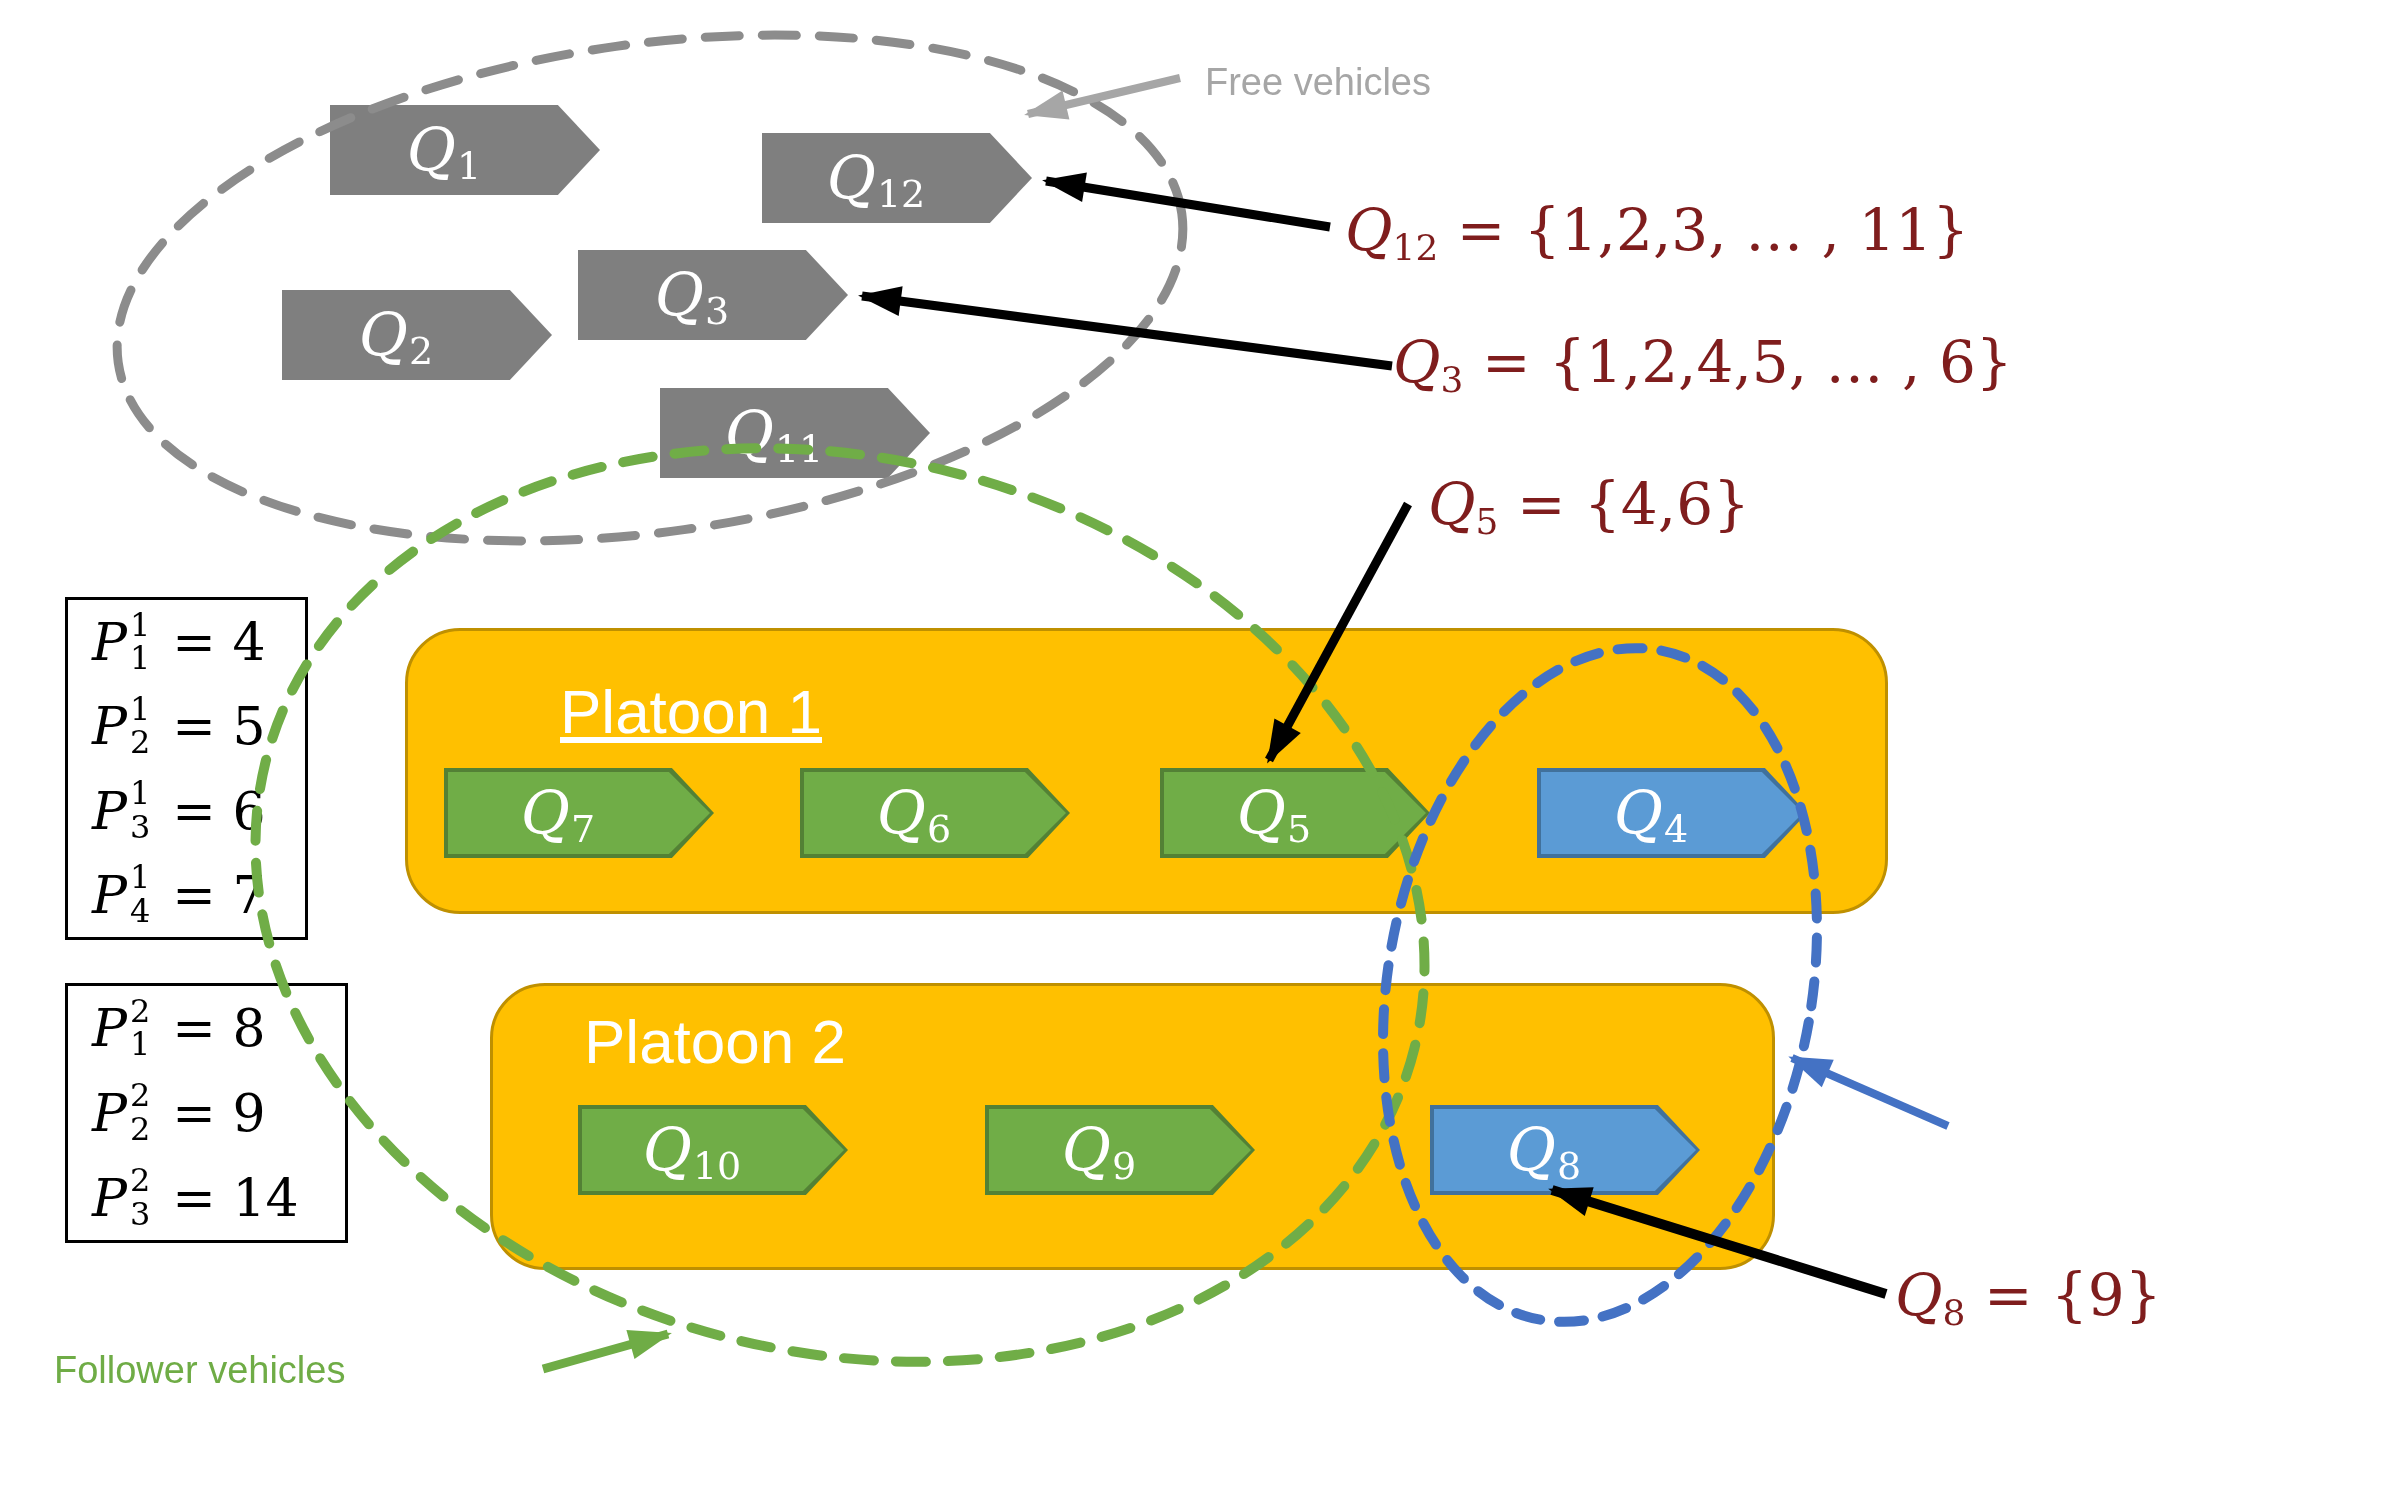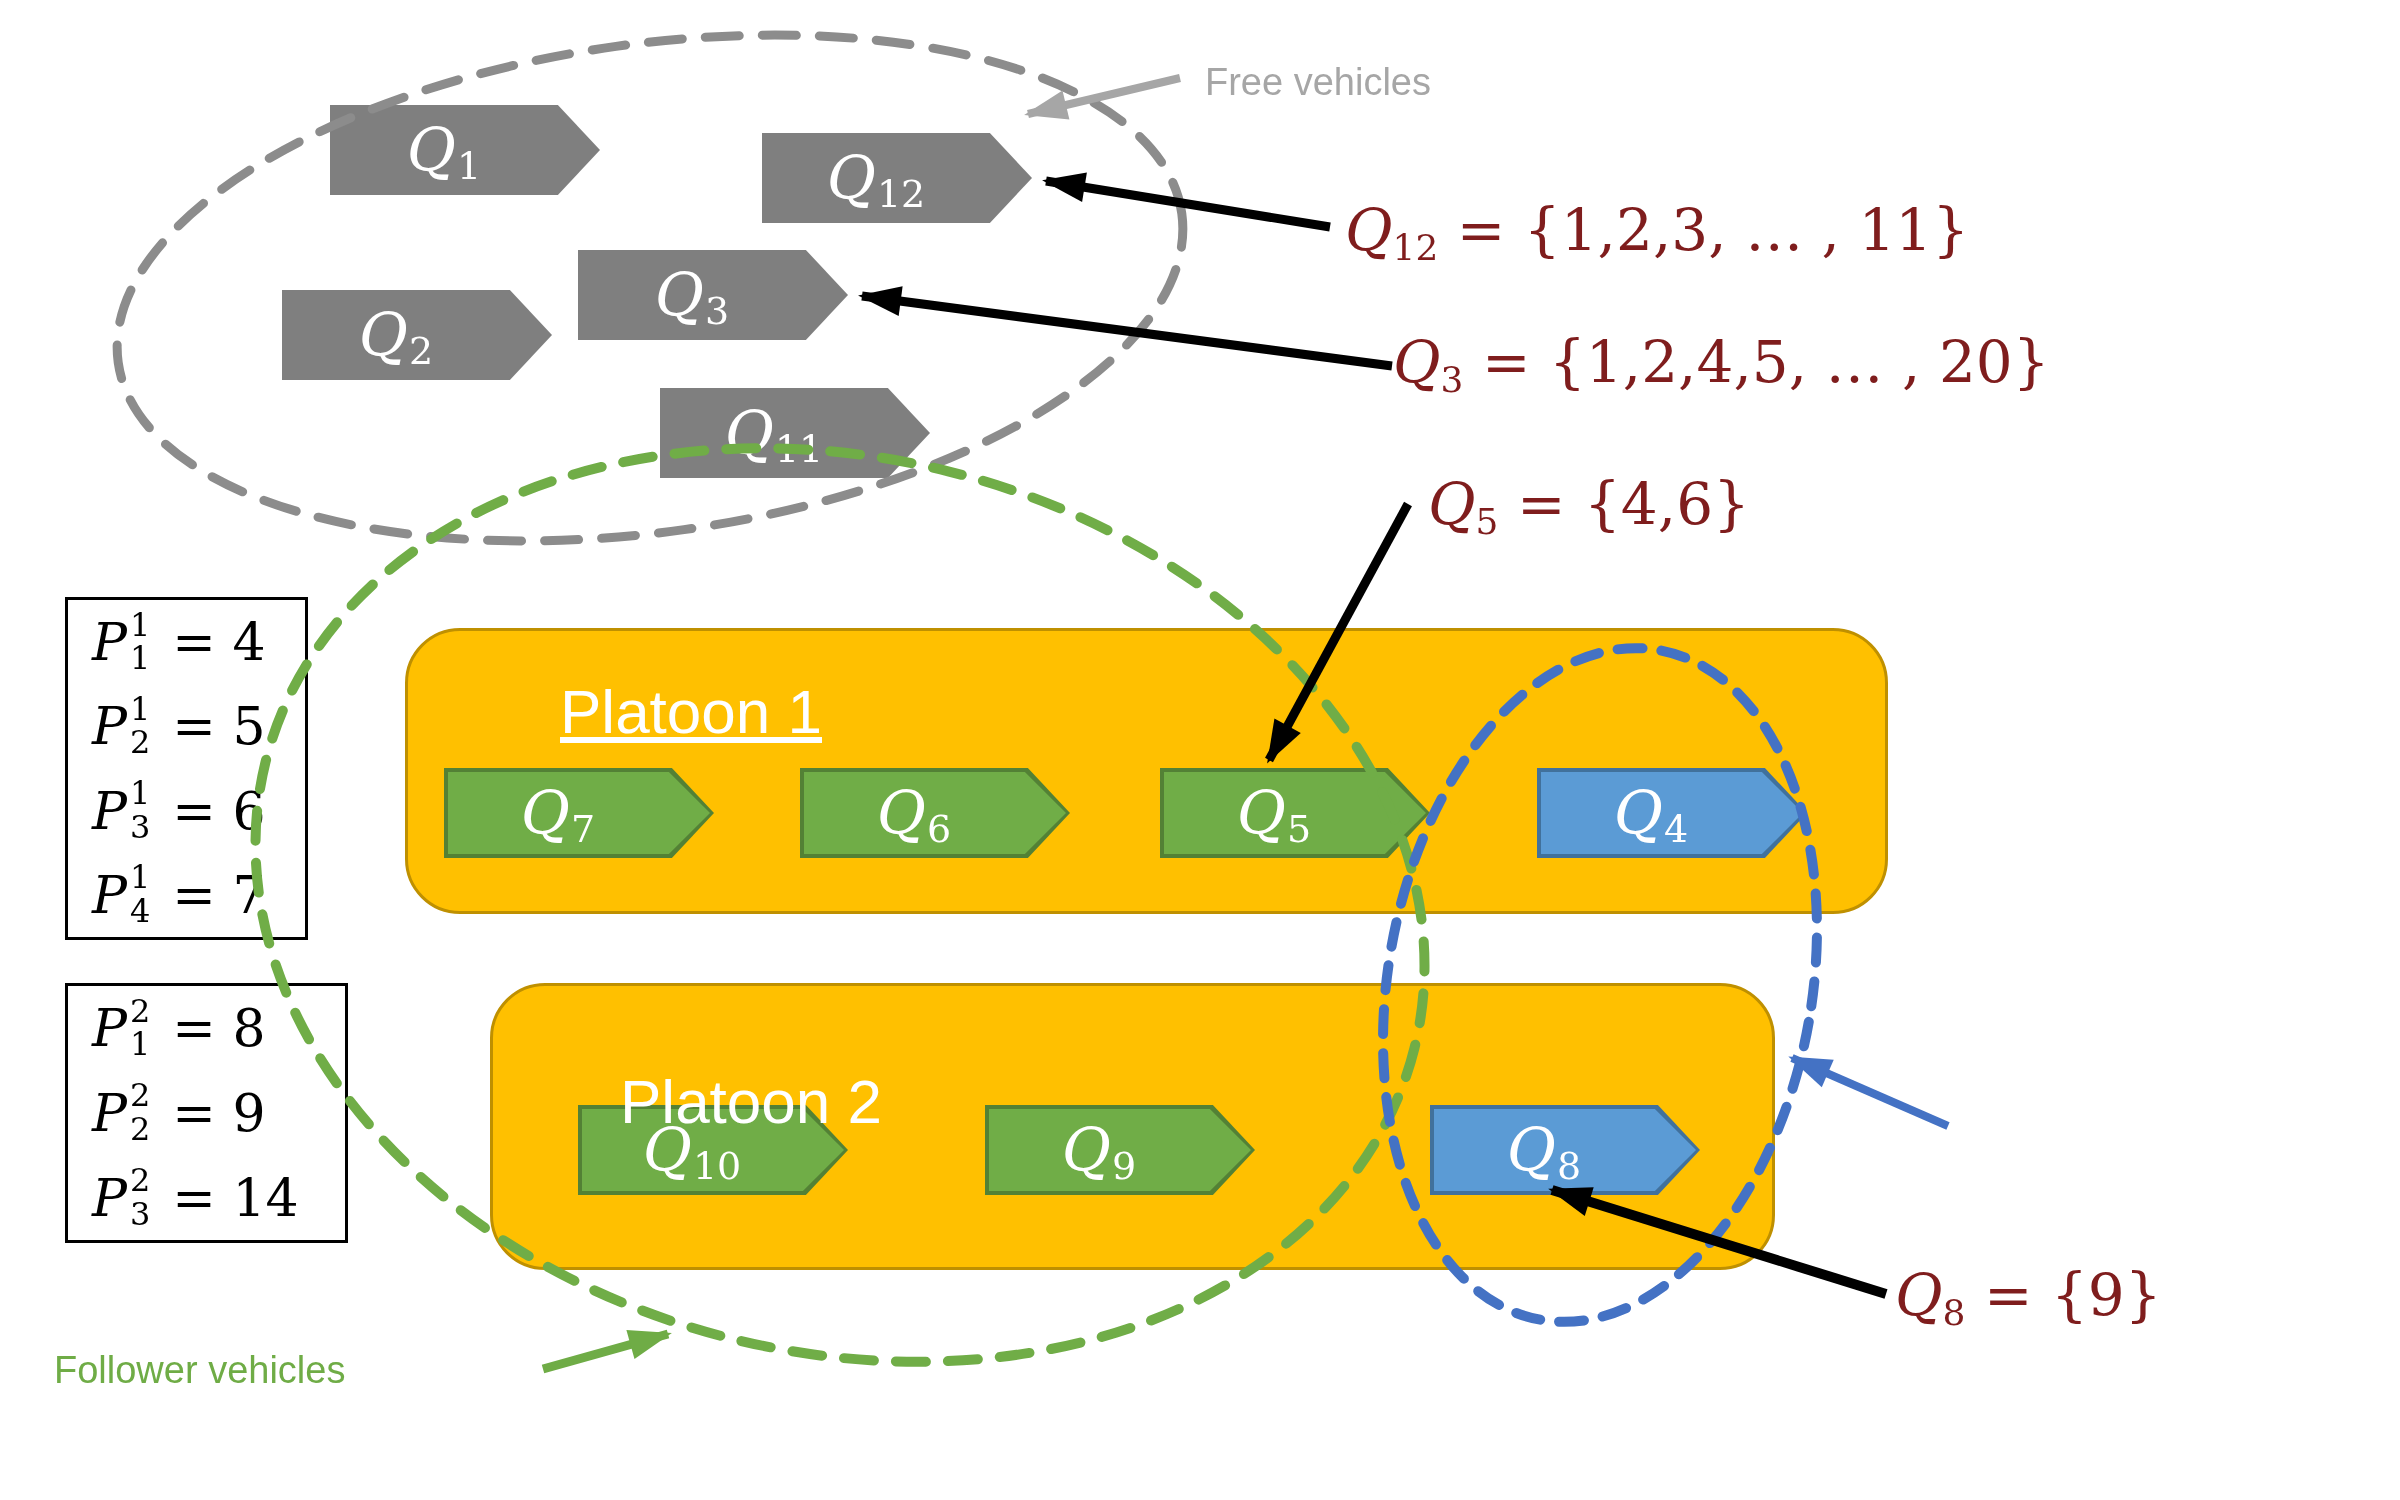--- a/index.html
+++ b/index.html
@@ -37,21 +37,21 @@
   .overlay{position:absolute;left:0;top:0;z-index:5;pointer-events:none;}
 </style>
 </head>
 <body>
 
 <div class="stage">
 
   <div class="platoon" style="left:405px;top:628px;width:1483px;height:286px;"></div>
   <div class="platoon" style="left:490px;top:983px;width:1285px;height:287px;"></div>
   <div class="platoon-title" style="left:560px;top:676px;text-decoration:underline;">Platoon 1</div>
-  <div class="platoon-title" style="left:584px;top:1066px;margin-left:36px;">Platoon 2</div>
+  <div class="platoon-title" style="left:584px;top:1006px;">Platoon 2</div>
 
   <div class="vehicle free" style="left:330px;top:105px;">
     <div class="veh-border"></div>
     <div class="veh-label">
         <span class="qb">Q</span>
         <sub>1</sub>
       </div>
   </div>
   <div class="vehicle free" style="left:762px;top:133px;">
     <div class="veh-border"></div>
@@ -169,21 +169,21 @@
     <line x1="543" y1="1369" x2="668" y2="1334" stroke="#6FAC46" stroke-width="9" marker-end="url(#ah-green)"></line>
   </svg>
 
   <div class="glabel gray" style="left:1205px;top:82px;">Free vehicles</div>
   <div class="glabel green" style="left:54px;top:1370px;text-align:right;">Follower vehicles</div>
 
   <div class="equation" style="left:1345px;top:232px;">
     <span class="qb">Q</span><sub>12</sub> <span>= {1,2,3, … , 11}</span>
   </div>
   <div class="equation" style="left:1393px;top:364px;">
-    <span class="qb">Q</span><sub>3</sub> <span>= {1,2,4,5, … , 20}</span>
+    <span class="qb">Q</span><sub>3</sub> <span>= {1,2,4,5, … , 6}</span>
   </div>
   <div class="equation" style="left:1428px;top:506px;">
     <span class="qb">Q</span><sub>5</sub> <span>= {4,6}</span>
   </div>
   <div class="equation" style="left:1895px;top:1297px;">
     <span class="qb">Q</span><sub>8</sub> <span>= {9}</span>
   </div>
 
   <div class="pbox" style="left:65px;top:597px;width:243px;height:343px;">
     <div class="pline">

